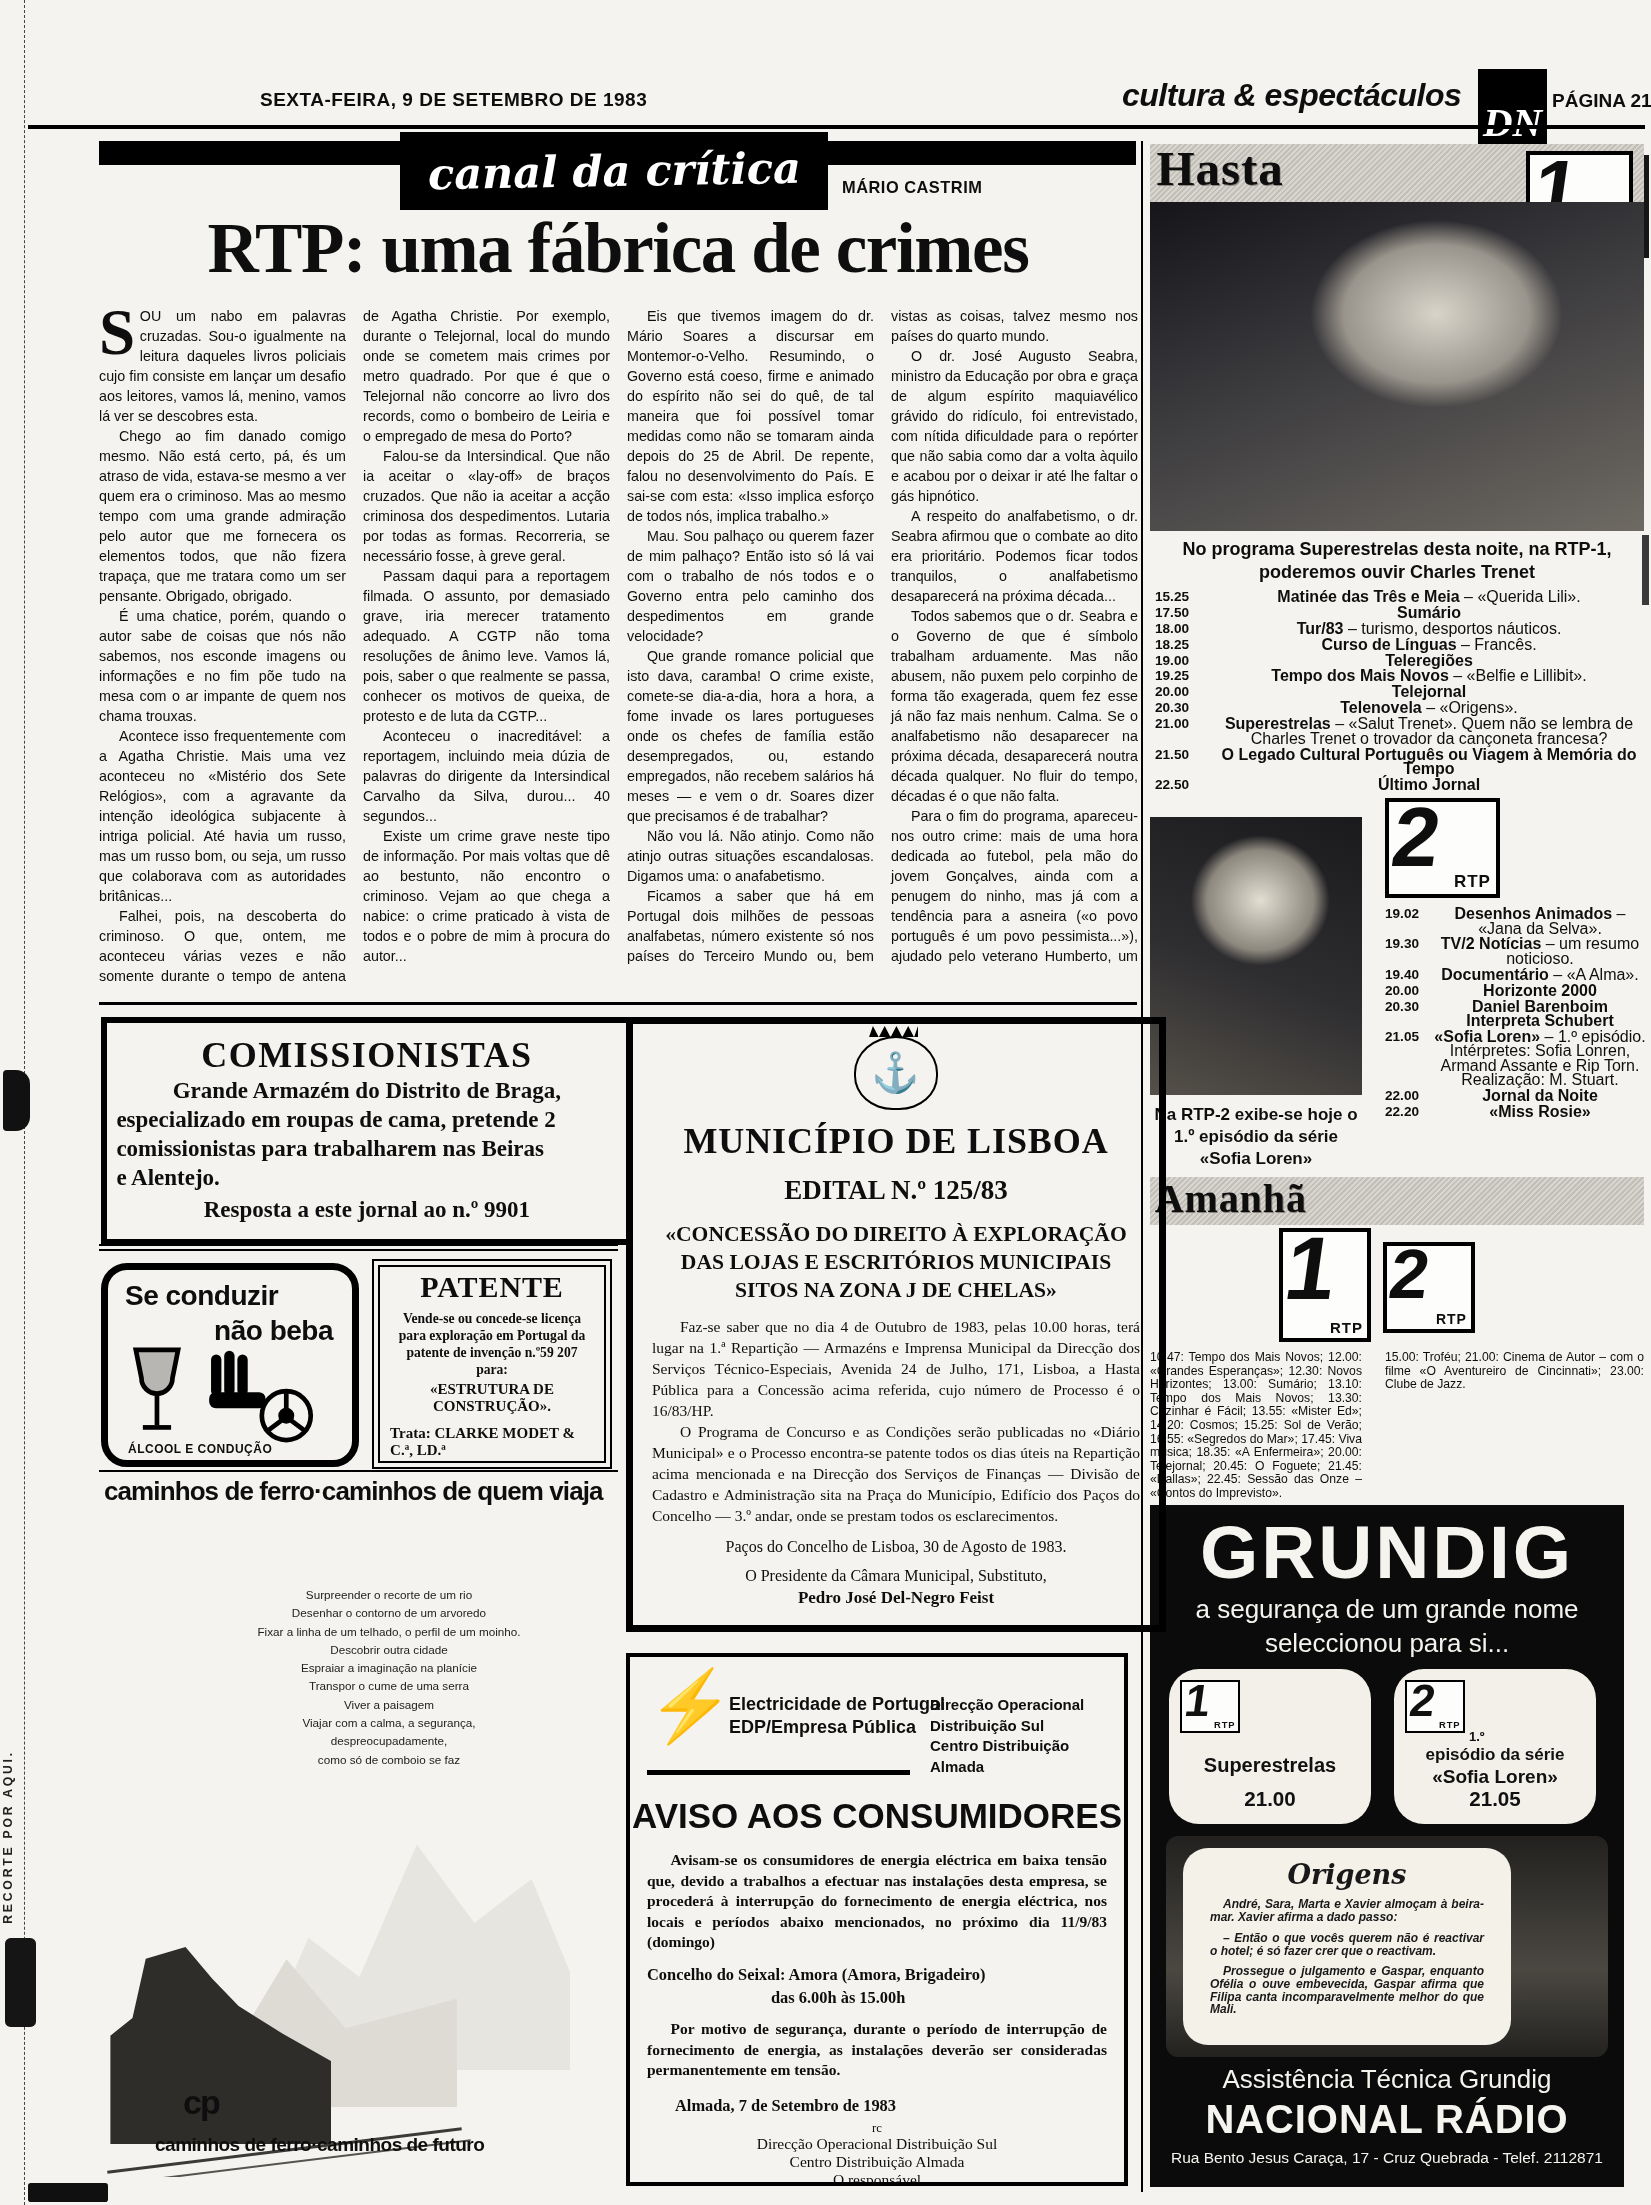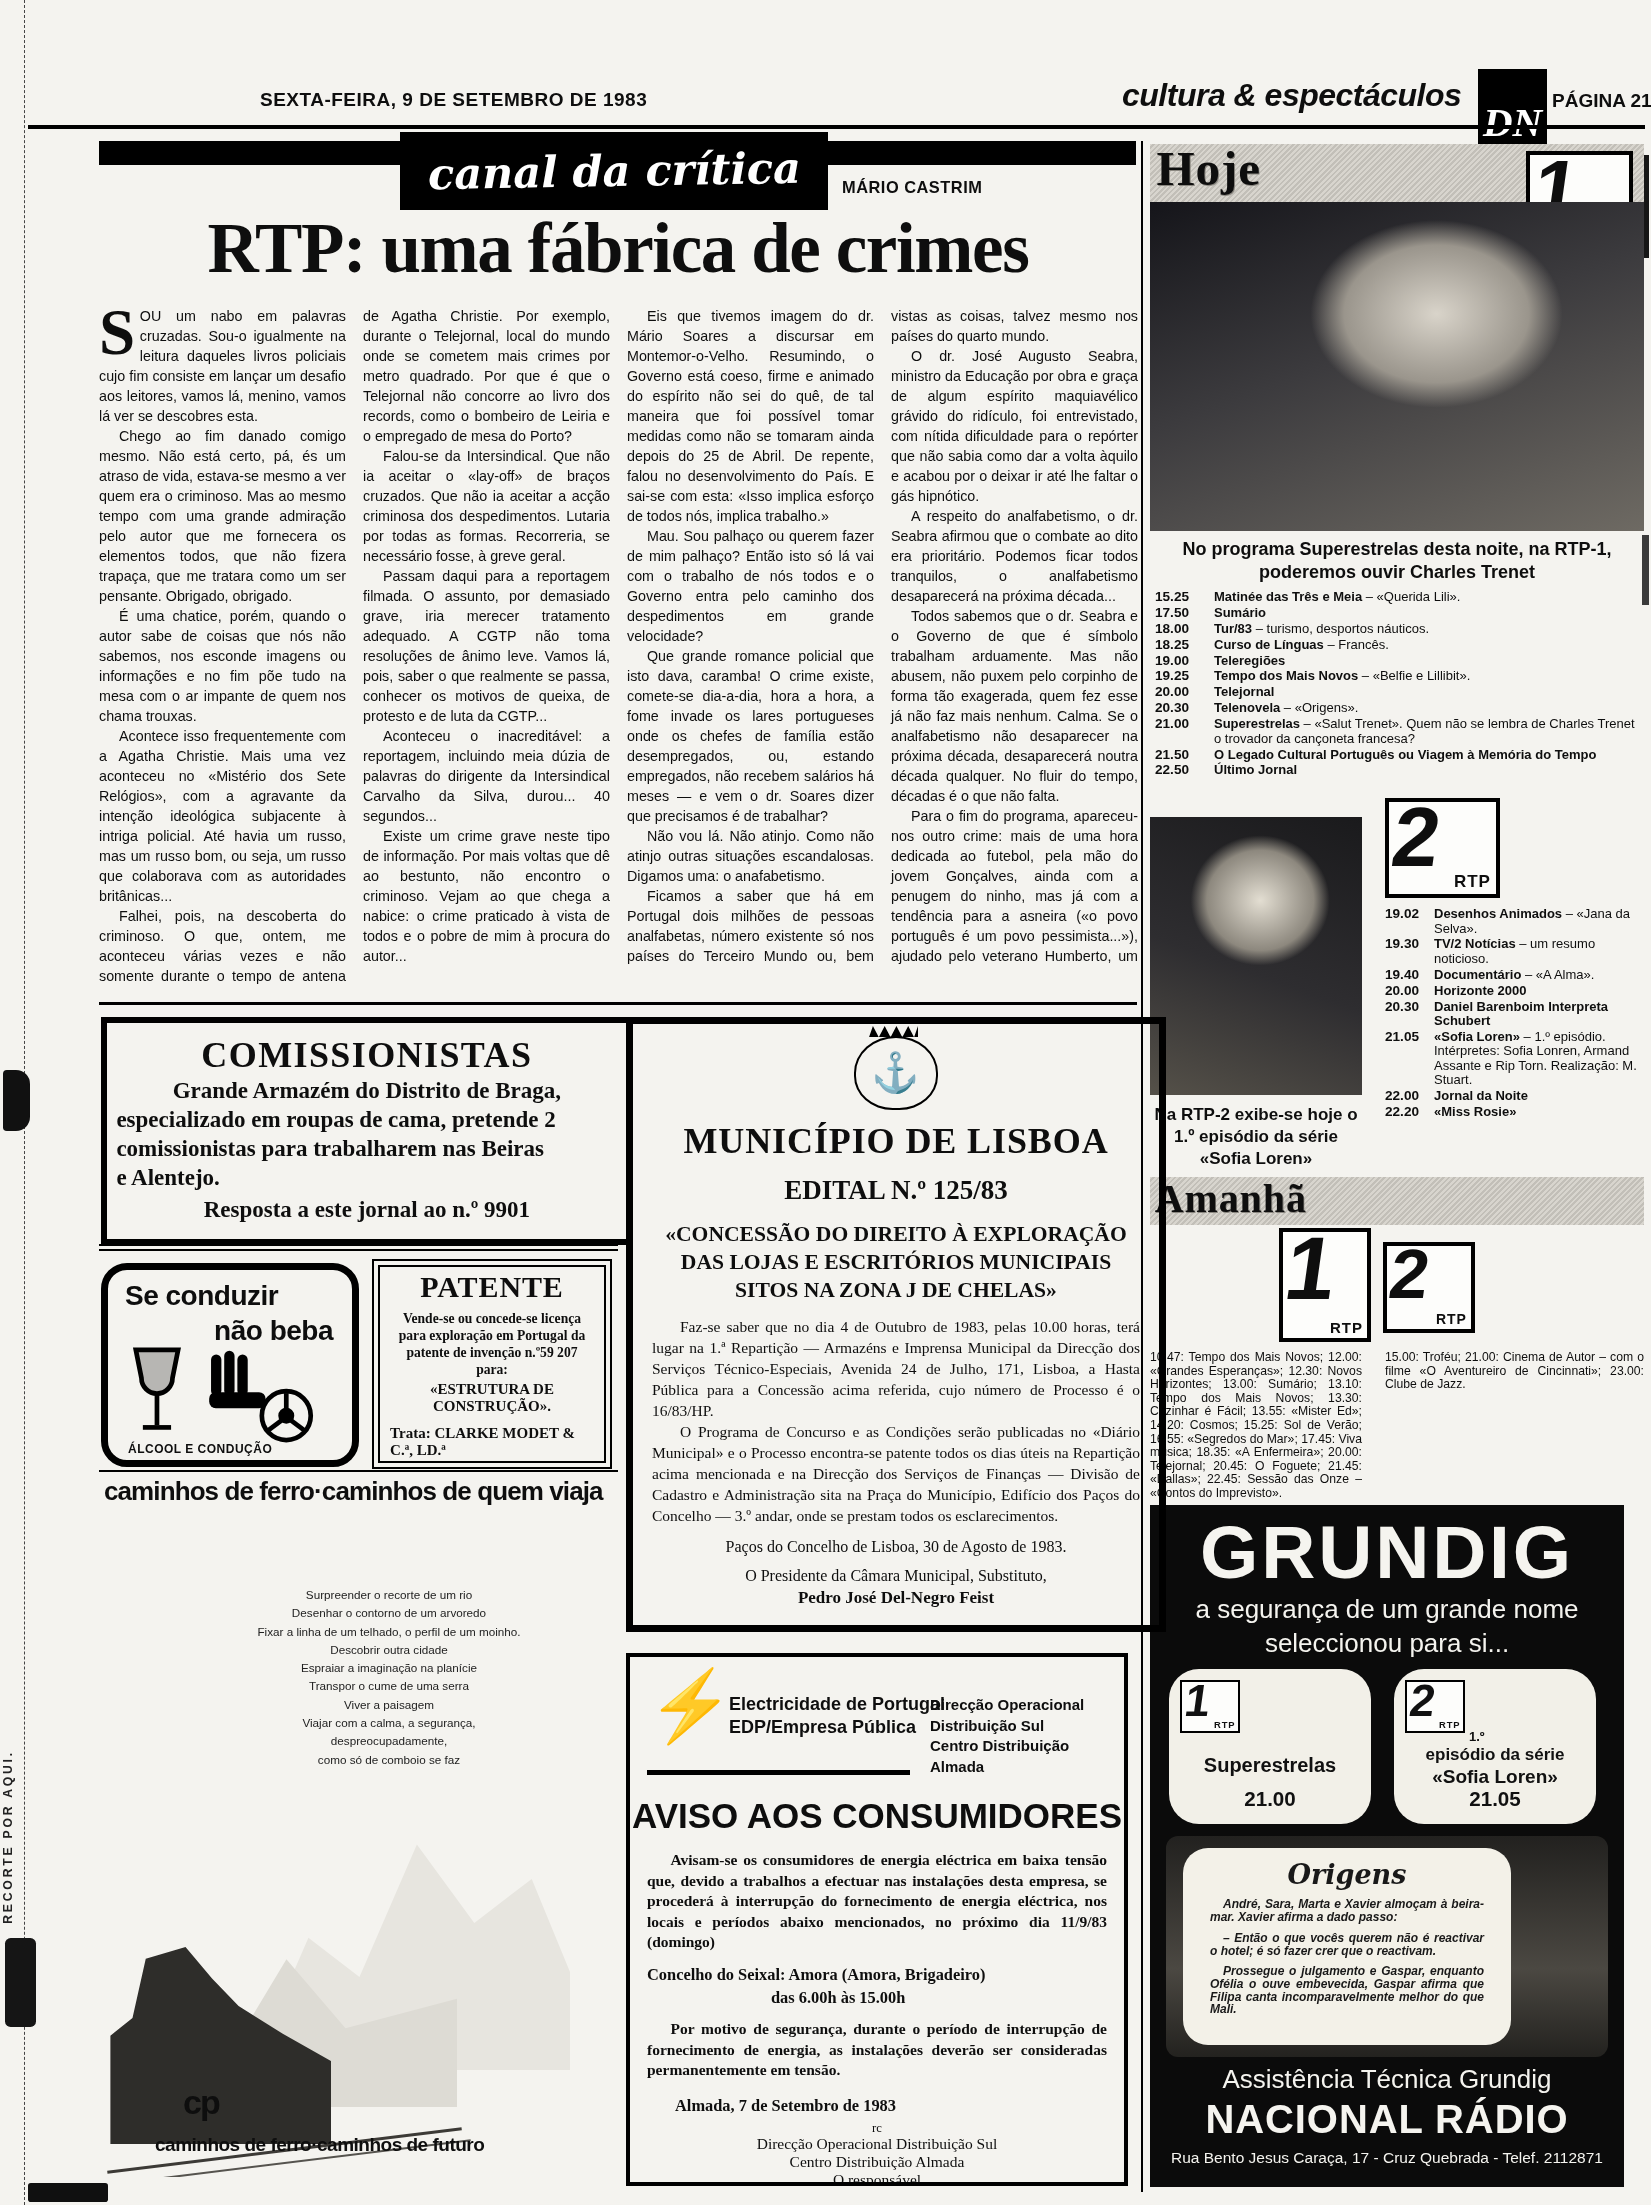--- a/index.html
+++ b/index.html
@@ -65,21 +65,21 @@
                      linear-gradient(160deg,#15151a 0%,#3c3b3e 45%,#6e6a63 100%);}
   .sofia{left:1150px;top:817px;width:212px;height:278px;
          background:radial-gradient(ellipse 42% 30% at 52% 30%,#e3ded2 0%,#8d887e 60%,rgba(0,0,0,0) 78%),
                     linear-gradient(200deg,#1a1a1c 0%,#2e2d30 55%,#555149 100%);}
 
   .capt{font-weight:800;text-align:center;}
   .capt1{left:1150px;top:538px;width:494px;font-size:18px;line-height:1.25;}
   .capt2{left:1150px;top:1104px;width:212px;font-size:17px;line-height:1.3;}
   .prow{display:flex;margin-bottom:1.4px;}
   .ptime{flex:0 0 59px;font-weight:800;font-size:13.6px;line-height:14.5px;}
-  .ptxt{flex:1;font-size:13px;line-height:14.5px;}
+  .ptxt{flex:1;font-size:16px;line-height:14.5px;text-align:center;}
   .ptxt b{font-weight:800;}
   .rtp1-list{left:1155px;top:590px;width:489px;}
   .rtp2-list{left:1385px;top:907px;width:261px;}
   .rtp2-list .ptime{flex:0 0 49px;}
 
   .am-col{font-size:12.2px;line-height:13.6px;text-align:justify;}
   .am1{left:1150px;top:1351px;width:212px;}
   .am2{left:1385px;top:1351px;width:259px;}
 
   
@@ -212,21 +212,21 @@
   <div class="abs headline serif">RTP: uma fábrica de crimes</div>
 
   <div class="abs article">
     <p class="lead"><span class="dropcap">S</span><span>OU um nabo em palavras cruzadas. Sou-o igualmente na leitura daqueles livros policiais cujo fim consiste em lançar um desafio aos leitores, vamos lá, menino, vamos lá ver se descobres esta.</span></p>
     <span><p>Chego ao fim danado comigo mesmo. Não está certo, pá, és um atraso de vida, estava-se mesmo a ver quem era o criminoso. Mas ao mesmo tempo com uma grande admiração pelo autor que me fornecera os elementos todos, que não fizera trapaça, que me tratara como um ser pensante. Obrigado, obrigado.</p><p>É uma chatice, porém, quando o autor sabe de coisas que nós não sabemos, nos esconde imagens ou informações e no fim põe tudo na mesa com o ar impante de quem nos chama trouxas.</p><p>Acontece isso frequentemente com a Agatha Christie. Mais uma vez aconteceu no «Mistério dos Sete Relógios», com a agravante da intenção ideológica subjacente à intriga policial. Até havia um russo, mas um russo bom, ou seja, um russo que colaborava com as autoridades britânicas...</p><p>Falhei, pois, na descoberta do criminoso. O que, ontem, me aconteceu várias vezes e não somente durante o tempo de antena de Agatha Christie. Por exemplo, durante o Telejornal, local do mundo onde se cometem mais crimes por metro quadrado. Por que é que o Telejornal não concorre ao livro dos records, como o bombeiro de Leiria e o empregado de mesa do Porto?</p><p>Falou-se da Intersindical. Que não ia aceitar o «lay-off» de braços cruzados. Que não ia aceitar a acção criminosa dos despedimentos. Lutaria por todas as formas. Recorreria, se necessário fosse, à greve geral.</p><p>Passam daqui para a reportagem filmada. O assunto, por demasiado grave, iria merecer tratamento adequado. A CGTP não toma resoluções de ânimo leve. Vamos lá, pois, saber o que realmente se passa, conhecer os motivos de queixa, de protesto e de luta da CGTP...</p><p>Aconteceu o inacreditável: a reportagem, incluindo meia dúzia de palavras do dirigente da Intersindical Carvalho da Silva, durou... 40 segundos...</p><p>Existe um crime grave neste tipo de informação. Por mais voltas que dê ao bestunto, não encontro o criminoso. Vejam ao que chega a nabice: o crime praticado à vista de todos e o pobre de mim à procura do autor...</p><p>Eis que tivemos imagem do dr. Mário Soares a discursar em Montemor-o-Velho. Resumindo, o Governo está coeso, firme e animado do espírito não sei do quê, de tal maneira que foi possível tomar medidas como não se tomaram ainda depois do 25 de Abril. De repente, falou no desenvolvimento do País. E sai-se com esta: «Isso implica esforço de todos nós, implica trabalho.»</p><p>Mau. Sou palhaço ou querem fazer de mim palhaço? Então isto só lá vai com o trabalho de nós todos e o Governo entra pelo caminho dos despedimentos em grande velocidade?</p><p>Que grande romance policial que isto dava, caramba! O crime existe, comete-se dia-a-dia, hora a hora, a fome invade os lares portugueses onde os chefes de família estão desempregados, ou, estando empregados, não recebem salários há meses — e vem o dr. Soares dizer que precisamos é de trabalhar?</p><p>Não vou lá. Não atinjo. Como não atinjo outras situações escandalosas. Digamos uma: o anafabetismo.</p><p>Ficamos a saber que há em Portugal dois milhões de pessoas analfabetas, número existente só nos países do Terceiro Mundo ou, bem vistas as coisas, talvez mesmo nos países do quarto mundo.</p><p>O dr. José Augusto Seabra, ministro da Educação por obra e graça de algum espírito maquiavélico grávido do ridículo, foi entrevistado, com nítida dificuldade para o repórter que não sabia como dar a volta àquilo e acabou por o deixar ir até lhe faltar o gás hipnótico.</p><p>A respeito do analfabetismo, o dr. Seabra afirmou que o combate ao dito era prioritário. Podemos ficar todos tranquilos, o analfabetismo desaparecerá na próxima década...</p><p>Todos sabemos que o dr. Seabra e o Governo de que é símbolo trabalham arduamente. Mas não abusem, não puxem pelo corpinho de forma tão exagerada, quem fez esse já não faz mais nenhum. Calma. Se o analfabetismo não desaparecer na próxima década, desaparecerá noutra década qualquer. No fluir do tempo, décadas é o que não falta.</p><p>Para o fim do programa, apareceu-nos outro crime: mais de uma hora dedicada ao futebol, pela mão do jovem Gonçalves, ainda com a penugem do ninho, mas já com a tendência para a asneira («o povo português é um povo pessimista...»), ajudado pelo veterano Humberto, um homem que, pelo ofício, aprendeu a conhecer bem os terrenos que pisa...</p></span>
   </div>
   <div class="abs article-rule"></div>
   <div class="abs vline"></div>
 
   <div class="abs band hoje-band">
-    <span class="bandtitle">Hoje</span>
+    <span class="bandtitle">Hasta</span>
   </div>
   <div class="rtpbox" style="left:1526px;top:151px;width:99px;height:87px;font-size:80px;">
     <span class="rtpnum">1</span>
     <span class="rtplbl" style="font-size:16px;">RTP</span>
   </div>
   <div class="abs photo trenet"></div>
   <div class="abs capt capt1">No programa Superestrelas desta noite, na RTP-1, poderemos ouvir Charles Trenet</div>
 
   <div class="abs rtp1-list">
 

